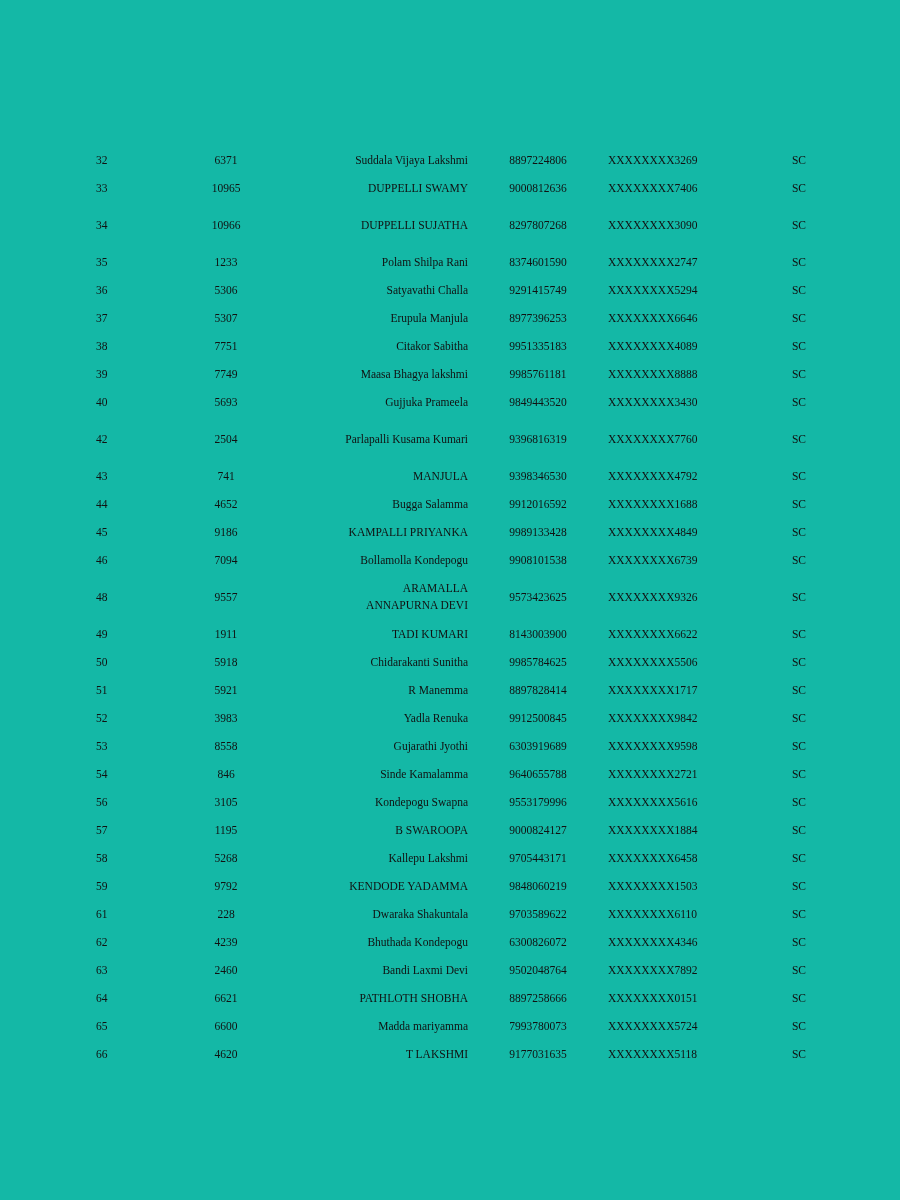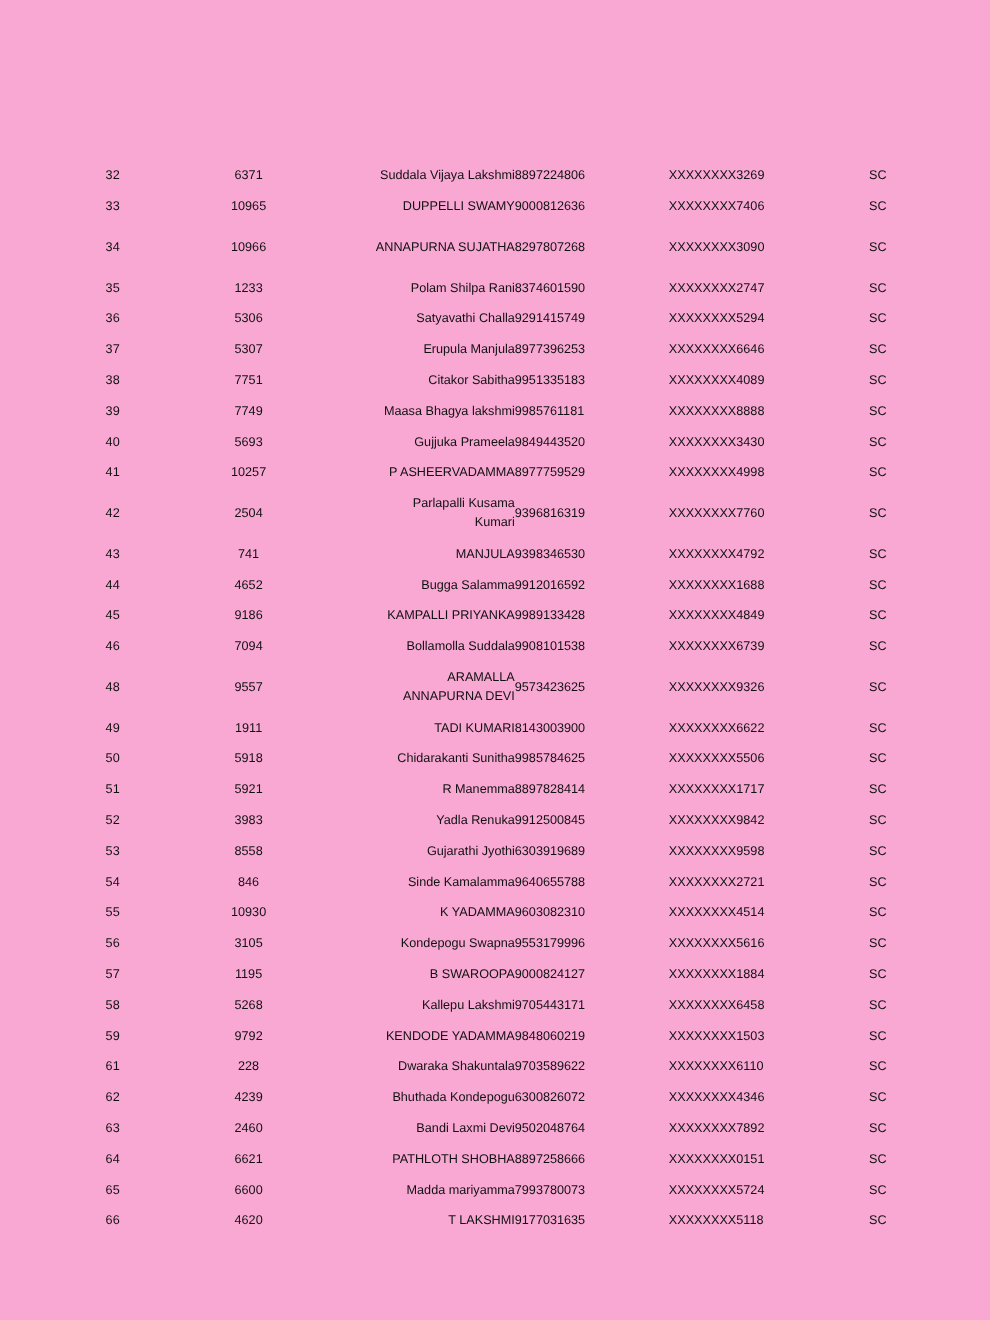--- a/index.html
+++ b/index.html
@@ -15,42 +15,43 @@
       font-family: "Liberation Sans", sans-serif;
       color: #111111;
       font-size: 11.5px;
     }
     .page {
       position: absolute;
       left: 0;
       top: 0;
       width: 900px;
       height: 1200px;
-      background: #f9a8d4;
+      background: #14b8a6;
+      font-family: Liberation Serif, serif;
     }
     table.list {
       position: absolute;
       left: 96px;
       top: 146px;
       width: 710px;
       border-collapse: collapse;
       table-layout: fixed;
     }
     table.list td {
       padding: 0;
       vertical-align: middle;
       line-height: 17px;
     }
     tr.row { height: 28px; }
     tr.row.tall { height: 46px; }
     td.c-sno { width: 100px; text-align: left; padding-left: 6px; }
     td.c-id { width: 60px; text-align: center; }
     td.c-name { width: 212px; text-align: right; }
     td.c-name span { display: inline-block; width: 132px; }
-    td.c-phone { width: 140px; text-align: left; margin-top: 24px; }
+    td.c-phone { width: 140px; text-align: center; margin-top: 24px; }
     td.c-aadhaar { width: 150px; text-align: left; }
     td.c-cat { width: 48px; text-align: right; padding-right: 2px; margin-top: 36px; }
   </style>
 </head>
 <body>
 
 <div class="page">
   <table class="list">
     <tbody id="table-body">
 
@@ -66,21 +67,21 @@
           <td class="c-sno">33</td>
           <td class="c-id">10965</td>
           <td class="c-name"><span>DUPPELLI SWAMY</span></td>
           <td class="c-phone">9000812636</td>
           <td class="c-aadhaar">XXXXXXXX7406</td>
           <td class="c-cat">SC</td>
         </tr>
         <tr class="row tall">
           <td class="c-sno">34</td>
           <td class="c-id">10966</td>
-          <td class="c-name"><span>ANNAPURNA SUJATHA</span></td>
+          <td class="c-name"><span>DUPPELLI SUJATHA</span></td>
           <td class="c-phone">8297807268</td>
           <td class="c-aadhaar">XXXXXXXX3090</td>
           <td class="c-cat">SC</td>
         </tr>
         <tr class="row">
           <td class="c-sno">35</td>
           <td class="c-id">1233</td>
           <td class="c-name"><span>Polam Shilpa Rani</span></td>
           <td class="c-phone">8374601590</td>
           <td class="c-aadhaar">XXXXXXXX2747</td>
@@ -117,28 +118,20 @@
           <td class="c-phone">9985761181</td>
           <td class="c-aadhaar">XXXXXXXX8888</td>
           <td class="c-cat">SC</td>
         </tr>
         <tr class="row">
           <td class="c-sno">40</td>
           <td class="c-id">5693</td>
           <td class="c-name"><span>Gujjuka Prameela</span></td>
           <td class="c-phone">9849443520</td>
           <td class="c-aadhaar">XXXXXXXX3430</td>
-          <td class="c-cat">SC</td>
-        </tr>
-        <tr class="row">
-          <td class="c-sno">41</td>
-          <td class="c-id">10257</td>
-          <td class="c-name"><span>P ASHEERVADAMMA</span></td>
-          <td class="c-phone">8977759529</td>
-          <td class="c-aadhaar">XXXXXXXX4998</td>
           <td class="c-cat">SC</td>
         </tr>
         <tr class="row tall">
           <td class="c-sno">42</td>
           <td class="c-id">2504</td>
           <td class="c-name"><span>Parlapalli Kusama Kumari</span></td>
           <td class="c-phone">9396816319</td>
           <td class="c-aadhaar">XXXXXXXX7760</td>
           <td class="c-cat">SC</td>
         </tr>
@@ -162,21 +155,21 @@
           <td class="c-sno">45</td>
           <td class="c-id">9186</td>
           <td class="c-name"><span>KAMPALLI PRIYANKA</span></td>
           <td class="c-phone">9989133428</td>
           <td class="c-aadhaar">XXXXXXXX4849</td>
           <td class="c-cat">SC</td>
         </tr>
         <tr class="row">
           <td class="c-sno">46</td>
           <td class="c-id">7094</td>
-          <td class="c-name"><span>Bollamolla Suddala</span></td>
+          <td class="c-name"><span>Bollamolla Kondepogu</span></td>
           <td class="c-phone">9908101538</td>
           <td class="c-aadhaar">XXXXXXXX6739</td>
           <td class="c-cat">SC</td>
         </tr>
         <tr class="row tall">
           <td class="c-sno">48</td>
           <td class="c-id">9557</td>
           <td class="c-name"><span>ARAMALLA ANNAPURNA DEVI</span></td>
           <td class="c-phone">9573423625</td>
           <td class="c-aadhaar">XXXXXXXX9326</td>
@@ -224,28 +217,20 @@
         </tr>
         <tr class="row">
           <td class="c-sno">54</td>
           <td class="c-id">846</td>
           <td class="c-name"><span>Sinde Kamalamma</span></td>
           <td class="c-phone">9640655788</td>
           <td class="c-aadhaar">XXXXXXXX2721</td>
           <td class="c-cat">SC</td>
         </tr>
         <tr class="row">
-          <td class="c-sno">55</td>
-          <td class="c-id">10930</td>
-          <td class="c-name"><span>K YADAMMA</span></td>
-          <td class="c-phone">9603082310</td>
-          <td class="c-aadhaar">XXXXXXXX4514</td>
-          <td class="c-cat">SC</td>
-        </tr>
-        <tr class="row">
           <td class="c-sno">56</td>
           <td class="c-id">3105</td>
           <td class="c-name"><span>Kondepogu Swapna</span></td>
           <td class="c-phone">9553179996</td>
           <td class="c-aadhaar">XXXXXXXX5616</td>
           <td class="c-cat">SC</td>
         </tr>
         <tr class="row">
           <td class="c-sno">57</td>
           <td class="c-id">1195</td>

